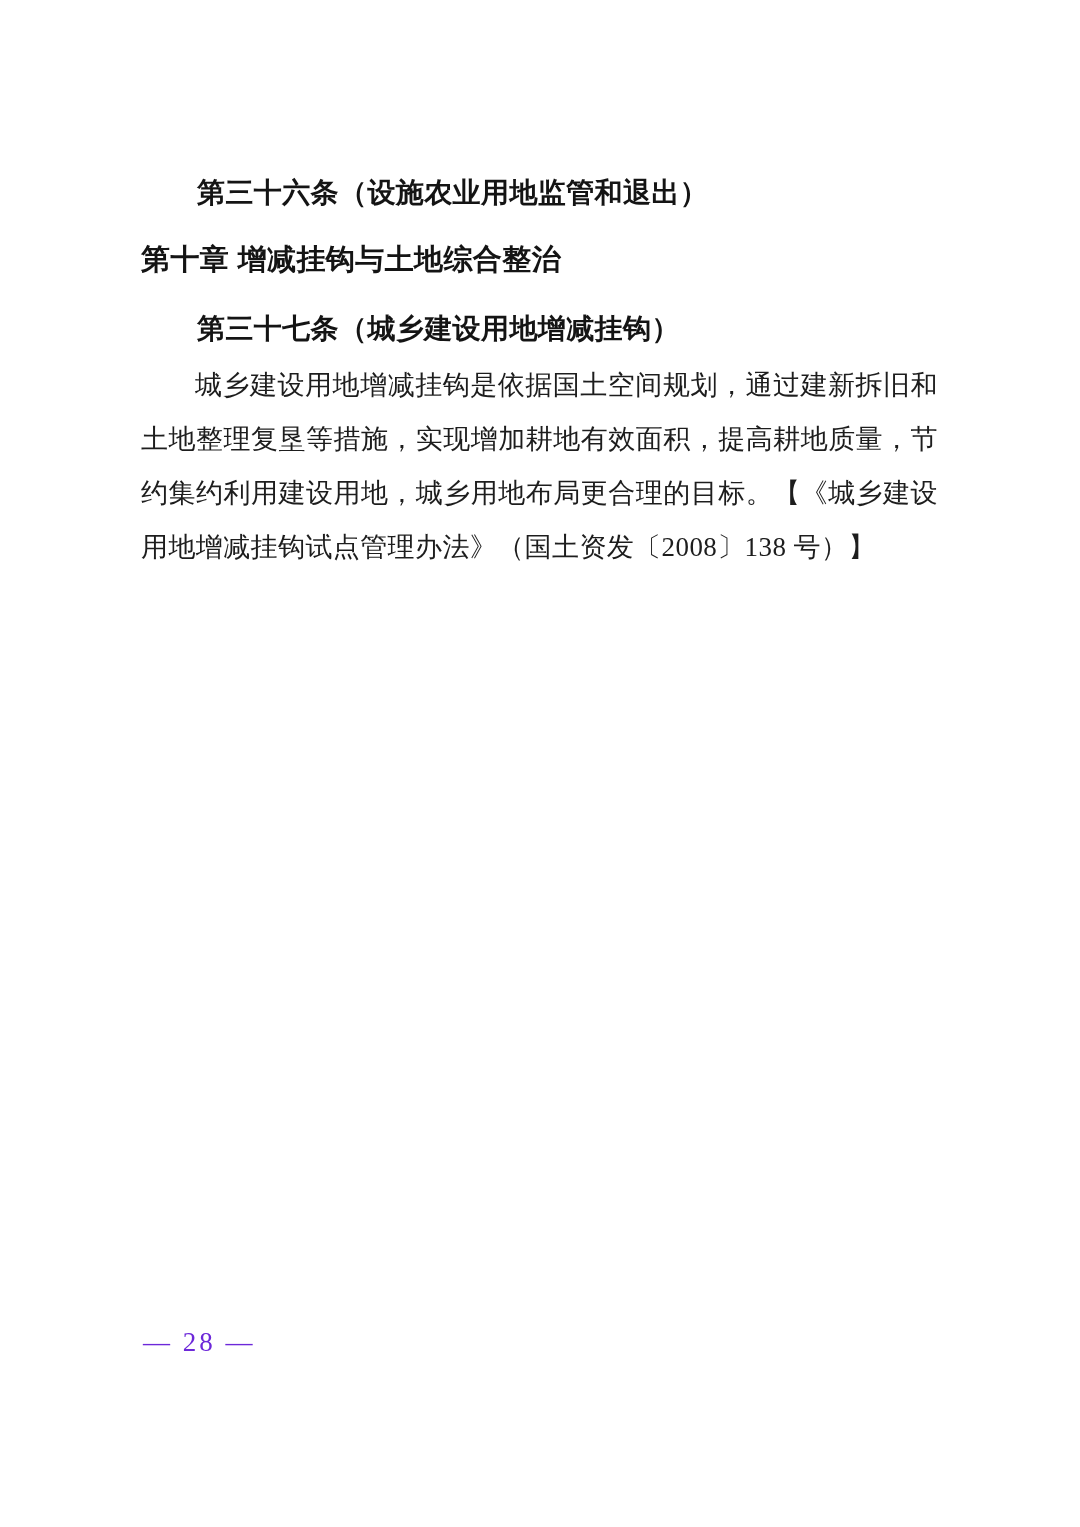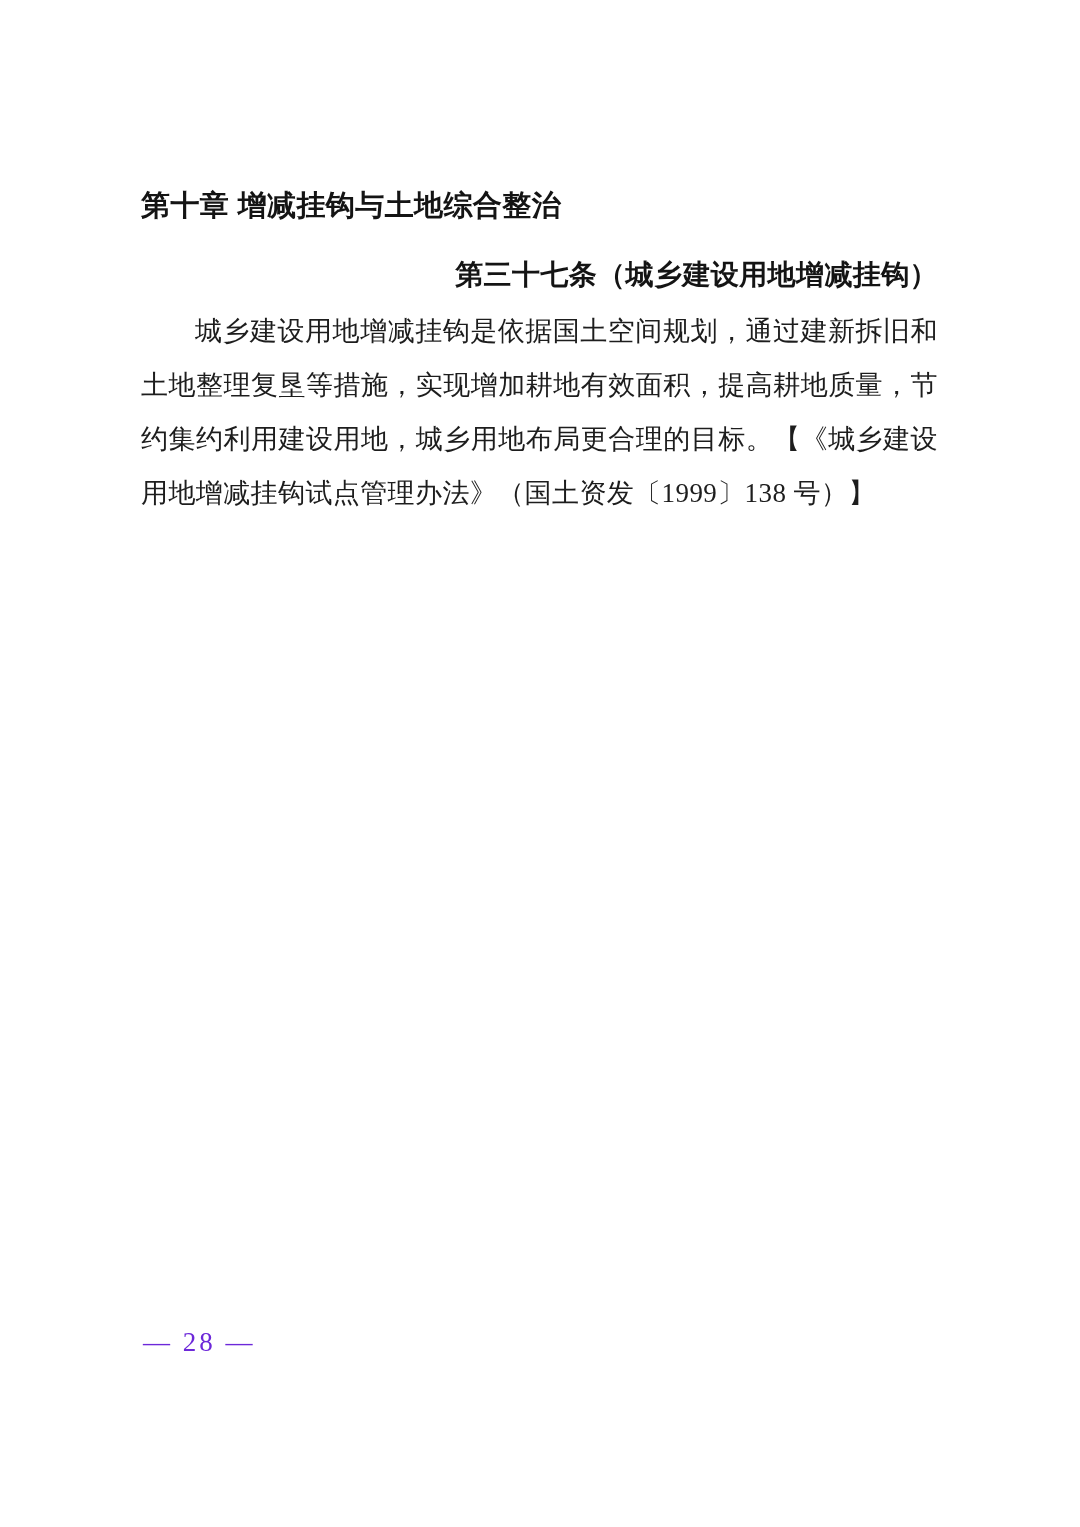--- a/index.html
+++ b/index.html
@@ -51,44 +51,45 @@
     font-family: "Liberation Sans", sans-serif;
     font-weight: 700;
     font-size: 29px;
     line-height: 54px;
     letter-spacing: 0.4px;
     margin: 12px 0 16px 0;
     text-align: left;
     text-indent: 0;
     color: #141414;
   }
-  .h37 { margin-top: 16px; text-align: right; }
+  .h37 { margin-top: 16px; }
   .p2  { margin-top: 2px; }
   .p3  { margin-top: 6px; }
   .page-footer {
     position: absolute;
     left: 143px;
     top: 1324px;
     font-size: 27px;
     line-height: 36px;
     letter-spacing: 3px;
     color: #6d28d9;
   }
 </style>
 </head>
 <body>
 
 <div class="page">
   <div class="content">
 
+    <h2 class="article-heading">第三十六条（设施农业用地监管和退出）</h2>
 
 
     <h1 class="chapter-heading">第十章 增减挂钩与土地综合整治</h1>
 
     <h2 class="article-heading h37">第三十七条（城乡建设用地增减挂钩）</h2>
 
-    <p class="para p2">城乡建设用地增减挂钩是依据国土空间规划，通过建新拆旧和土地整理复垦等措施，实现增加耕地有效面积，提高耕地质量，节约集约利用建设用地，城乡用地布局更合理的目标。【《城乡建设用地增减挂钩试点管理办法》（国土资发〔1999〕138 号）】</p>
+    <p class="para p2">城乡建设用地增减挂钩是依据国土空间规划，通过建新拆旧和土地整理复垦等措施，实现增加耕地有效面积，提高耕地质量，节约集约利用建设用地，城乡用地布局更合理的目标。【《城乡建设用地增减挂钩试点管理办法》（国土资发〔2008〕138 号）】</p>
 
 
   </div>
 
   <div class="page-footer">— 28 —</div>
 </div>
 
 </body></html>

